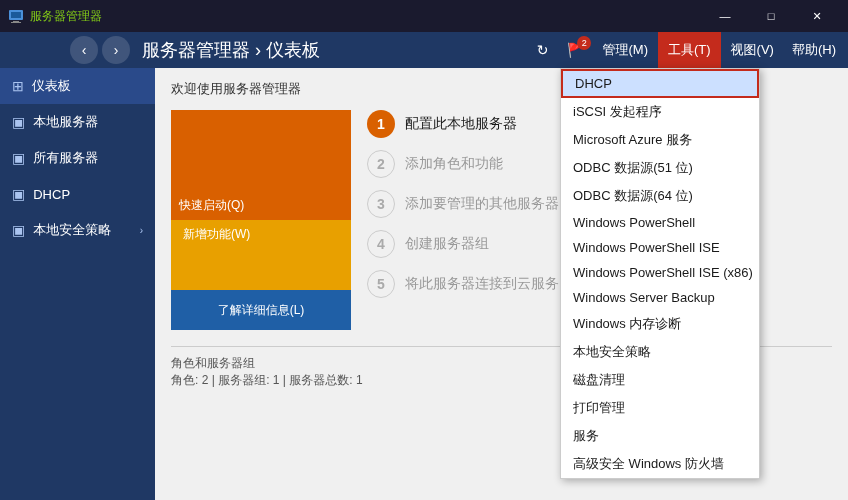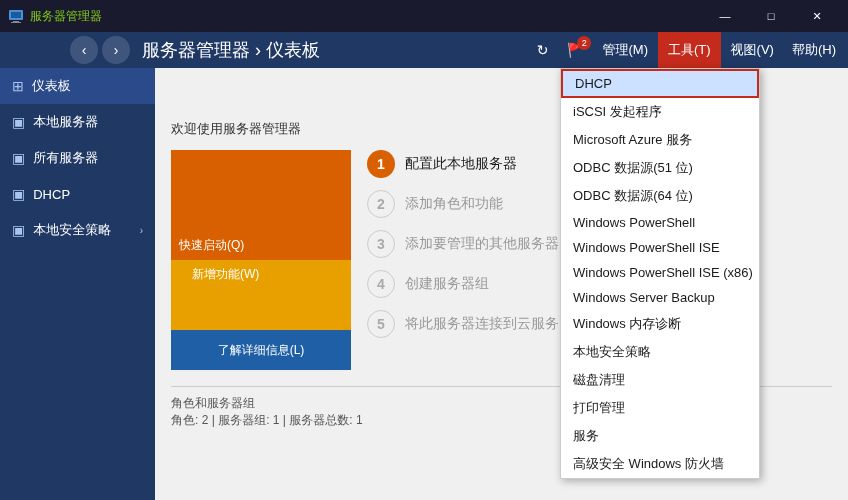--- a/index.html
+++ b/index.html
@@ -146,21 +146,20 @@
     .sidebar-item.active { background: #2a4a8a; }
     .sidebar-item-icon { font-size: 14px; color: #aac4f0; }
     .sidebar-item-arrow { margin-left: auto; font-size: 10px; color: #aac4f0; }
 
     
     .main-content {
       flex: 1;
       background: #f0f0f0;
       padding: 12px 16px;
       overflow: auto;
-      margin-top: 40px;
     }
     .welcome-text {
       font-size: 13px;
       color: #333;
       margin-bottom: 12px;
     }
     .dashboard-panel {
       display: flex;
       gap: 16px;
     }
@@ -190,21 +189,21 @@
     .qs-block-yellow {
       background: #e8a000;
       height: 70px;
       display: flex;
       align-items: flex-start;
       justify-content: flex-start;
       color: white;
       font-size: 12px;
       cursor: pointer;
       position: relative;
-      padding: 6px 21px;
+      padding: 6px 12px;
     }
     .qs-block-blue {
       background: #1f5fa6;
       height: 40px;
       display: flex;
       align-items: center;
       justify-content: center;
       color: white;
       font-size: 12px;
       cursor: pointer;

